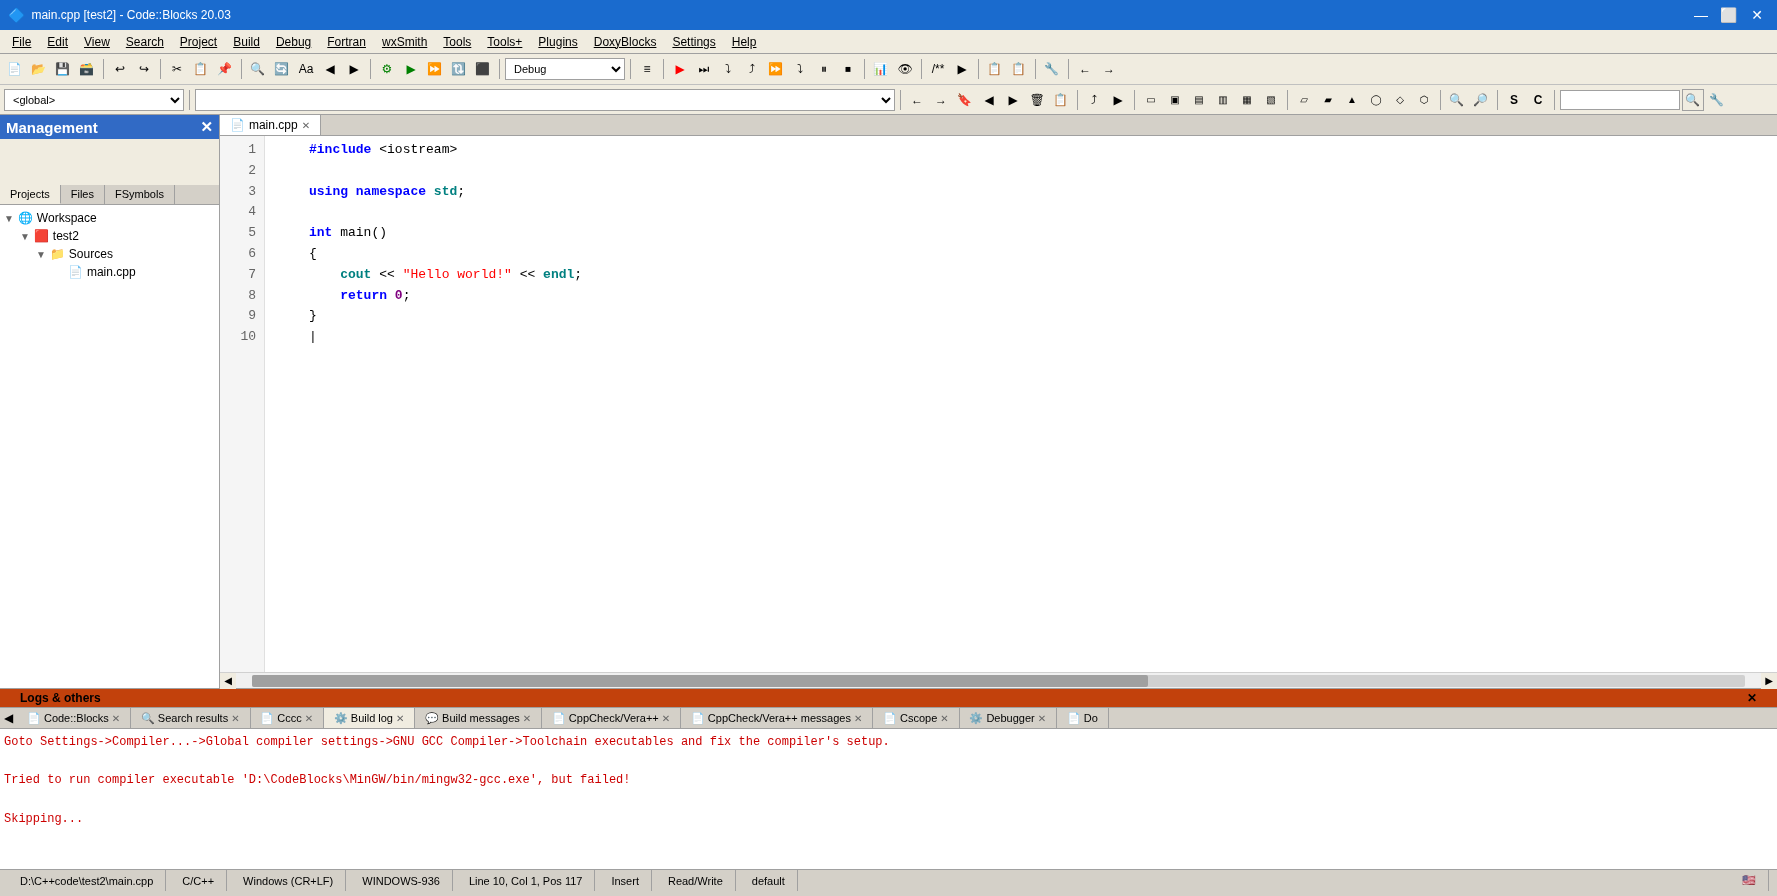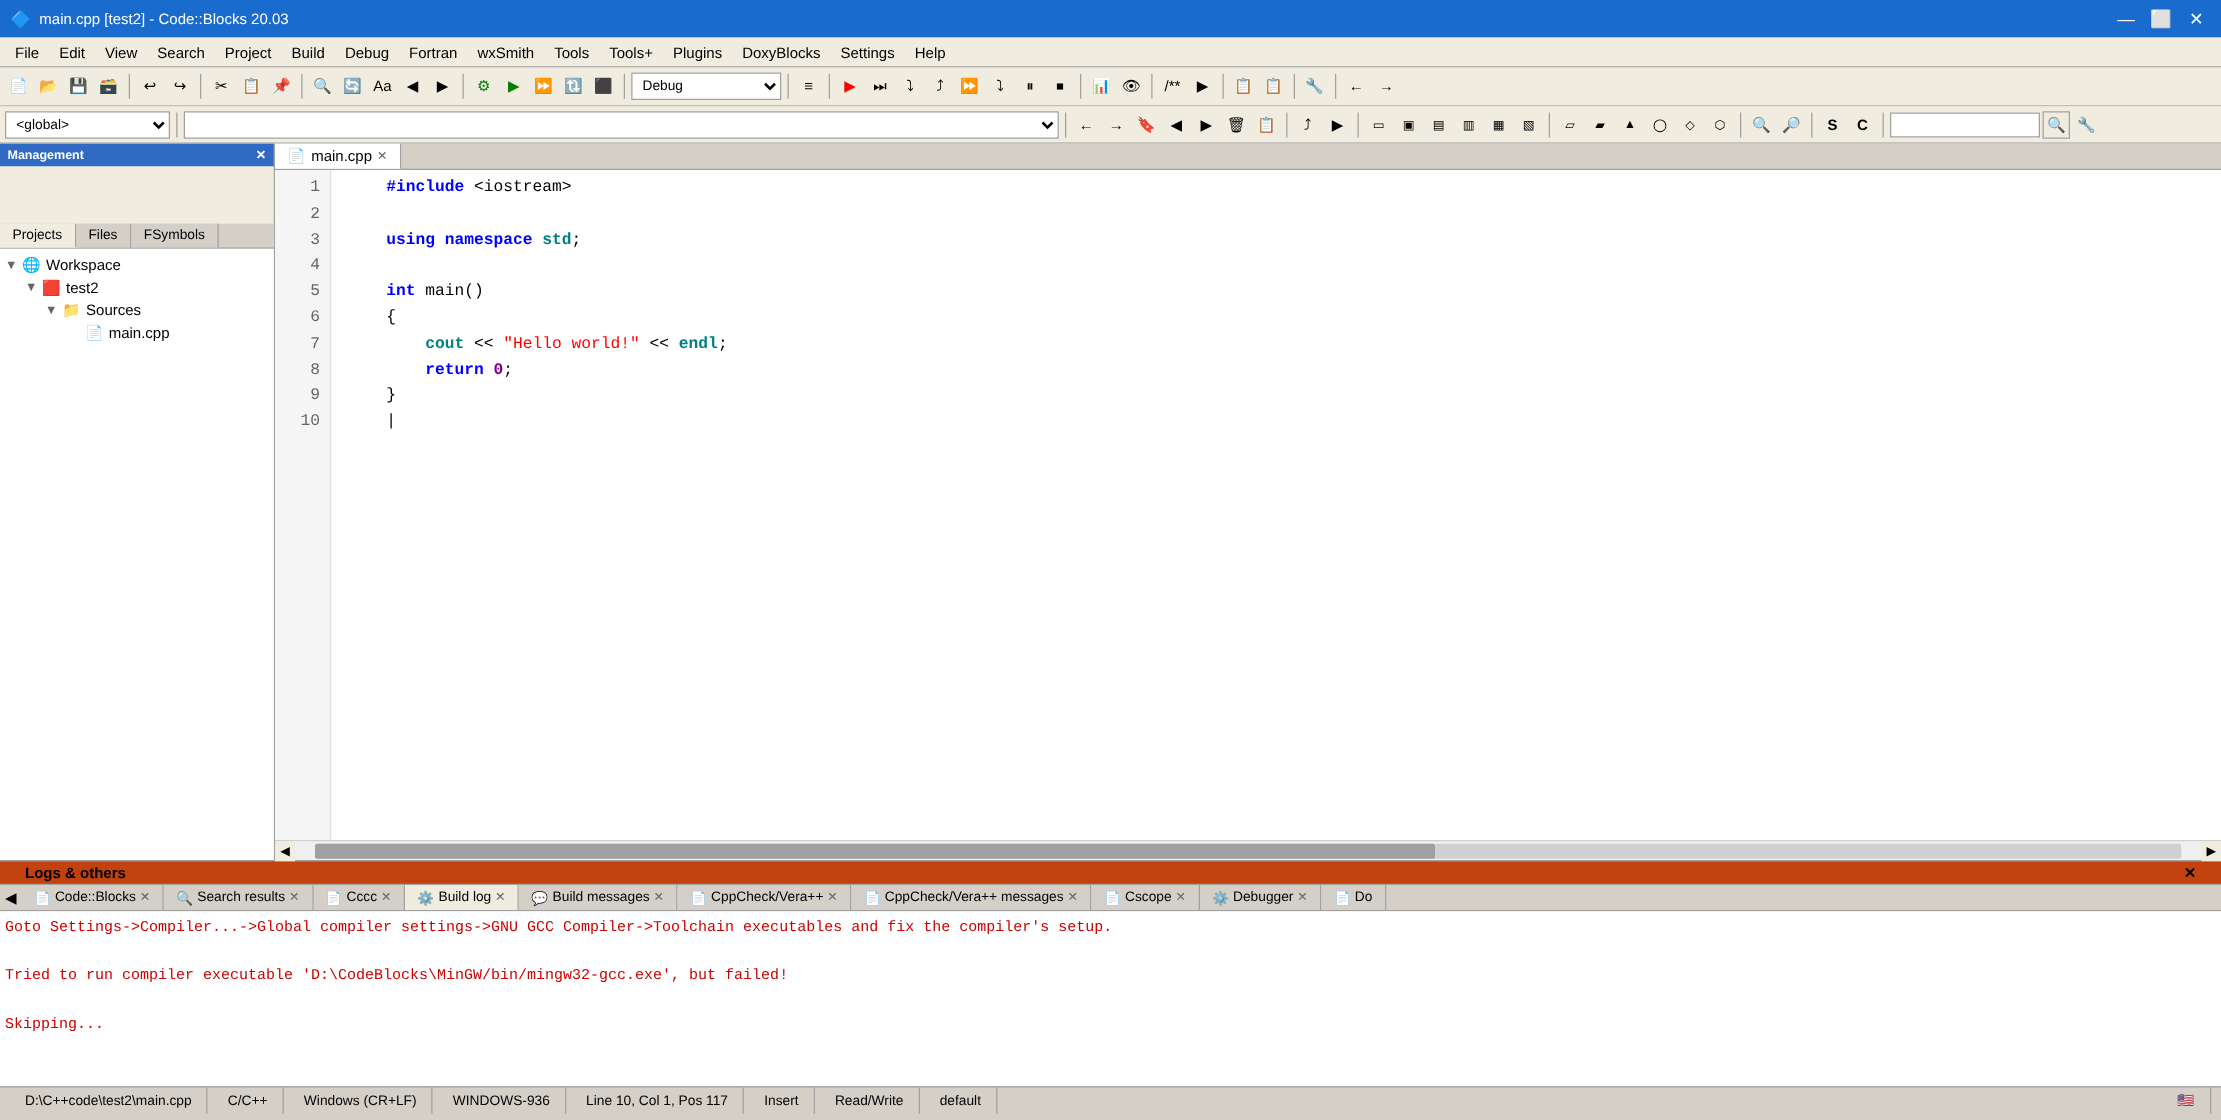--- a/index.html
+++ b/index.html
@@ -6,36 +6,36 @@
     body { font-family: 'Segoe UI', Tahoma, sans-serif; font-size: 12px; background: #d4d0c8; overflow: hidden; width: 1777px; height: 896px; }
     
     
     #title-bar { display: flex; align-items: center; justify-content: space-between; background: #1a6bce; color: white; height: 30px; padding: 0 8px; }
     #title-bar-left { display: flex; align-items: center; gap: 6px; font-size: 12px; }
     #title-bar-controls { display: flex; gap: 4px; }
     #title-bar-controls span { width: 24px; height: 20px; display: flex; align-items: center; justify-content: center; cursor: pointer; font-size: 14px; color: white; }
     
     
     #menu-bar { display: flex; align-items: center; background: #f0ece0; height: 24px; padding: 0 4px; border-bottom: 1px solid #a0a0a0; }
-    .menu-item { padding: 2px 8px; cursor: pointer; font-size: 12px; color: #000; }
+    .menu-item { padding: 2px 8px; cursor: pointer; font-size: 12px; color: #000; text-decoration: underline; }
     
     
     #toolbar-area { background: #f0ece0; border-bottom: 1px solid #a0a0a0; }
     #toolbar-row1 { display: flex; align-items: center; padding: 2px 4px; height: 30px; gap: 2px; flex-wrap: nowrap; }
     #toolbar-row2 { display: flex; align-items: center; padding: 2px 4px; height: 30px; gap: 2px; border-top: 1px solid #c0c0c0; }
     .toolbar-btn { width: 22px; height: 22px; background: #f0ece0; border: 1px solid transparent; display: flex; align-items: center; justify-content: center; cursor: pointer; font-size: 12px; }
     .toolbar-separator { width: 1px; height: 20px; background: #a0a0a0; margin: 0 3px; }
     .toolbar-dropdown { height: 22px; background: white; border: 1px solid #a0a0a0; padding: 0 4px; font-size: 11px; min-width: 120px; }
     
     
     #main-layout { display: flex; height: calc(896px - 30px - 24px - 60px - 20px); }
     
     
     #left-panel { width: 220px; min-width: 220px; background: #f0ece0; border-right: 1px solid #a0a0a0; display: flex; flex-direction: column; }
-    #management-header { background: #316ac5; color: white; padding: 3px 6px; font-size: 10px; font-weight: bold; display: flex; justify-content: space-between; align-items: center; }
+    #management-header { background: #316ac5; color: white; padding: 3px 6px; font-size: 15px; font-weight: bold; display: flex; justify-content: space-between; align-items: center; }
     #management-tabs { display: flex; background: #d4d0c8; border-bottom: 1px solid #a0a0a0; margin-top: 46px; }
     .mgmt-tab { padding: 3px 10px; cursor: pointer; font-size: 11px; border-right: 1px solid #a0a0a0; background: #d4d0c8; }
     .mgmt-tab.active { background: #f0ece0; border-bottom: 1px solid #f0ece0; }
     #tree-area { flex: 1; padding: 4px; overflow: auto; background: white; }
     .tree-item { display: flex; align-items: center; gap: 4px; padding: 2px 0; cursor: pointer; font-size: 12px; }
     .tree-indent { margin-left: 16px; }
     .tree-indent2 { margin-left: 32px; }
     .tree-indent3 { margin-left: 48px; }
     .expand-arrow { font-size: 10px; color: #666; }
     
@@ -168,21 +168,21 @@
     <button class="toolbar-btn">📋</button>
     <button class="toolbar-btn">📋</button>
     <div class="toolbar-separator"></div>
     <button class="toolbar-btn">🔧</button>
     <div class="toolbar-separator"></div>
     <button class="toolbar-btn">←</button>
     <button class="toolbar-btn">→</button>
   </div>
 
   <div id="toolbar-row2">
-    <select id="scope-dropdown" class="toolbar-dropdown" style="width:132px;">
+    <select id="scope-dropdown" class="toolbar-dropdown" style="width:180px;">
       <option>&lt;global&gt;</option>
     </select>
     <div class="toolbar-separator"></div>
     <select id="symbol-dropdown" class="toolbar-dropdown" style="flex:1; max-width:700px;">
       <option></option>
     </select>
     <div class="toolbar-separator"></div>
 
     <button class="toolbar-btn">←</button>
     <button class="toolbar-btn">→</button>

